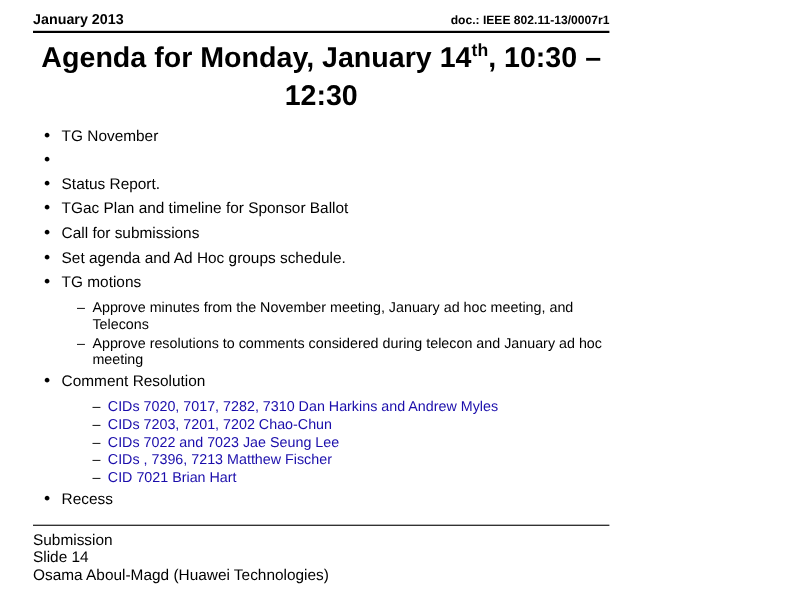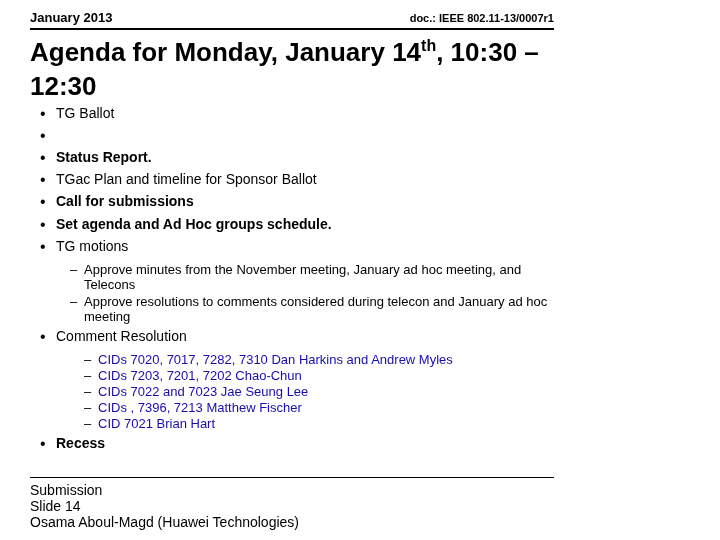--- a/index.html
+++ b/index.html
@@ -29,21 +29,22 @@
     }
     .header-left {
       font-size: 13px;
       font-weight: bold;
     }
     .header-right {
       font-size: 11px;
       font-weight: bold;
     }
     .title-block {
-      text-align: left;
+      text-align: center;
+      margin-bottom: 10px;
     }
     .title-block h1 {
       font-size: 26px;
       font-weight: bold;
       line-height: 1.3;
     }
     .title-block h1 sup {
       font-size: 16px;
     }
     .content {
@@ -61,21 +62,21 @@
       font-size: 14px;
     }
     .bullet-list li .bullet {
       min-width: 16px;
       font-size: 16px;
       line-height: 1.2;
     }
     .bullet-list li .text {
       line-height: 1.3;
     }
-    .bold { font-weight: bold; }
+    .bold { font-weight: normal; }
     .sub-list {
       list-style: none;
       margin-left: 30px;
       margin-bottom: 3px;
     }
     .sub-list li {
       display: flex;
       align-items: flex-start;
       margin-bottom: 2px;
       font-size: 13px;
@@ -122,21 +123,21 @@
     <h1>
       <span>Agenda for Monday, January 14</span><sup>th</sup><span>, 10:30 –</span><br>
       <span>12:30</span>
     </h1>
   </div>
 
   <div class="content">
     <ul class="bullet-list">
       <li>
         <span class="bullet">•</span>
-        <span class="text">TG Ballot</span>
+        <span class="text">TG November</span>
       </li>
       <li>
         <span class="bullet">•</span>
       </li>
       <li>
         <span class="bullet">•</span>
         <span class="text bold">Status Report.</span>
       </li>
       <li>
         <span class="bullet">•</span>

